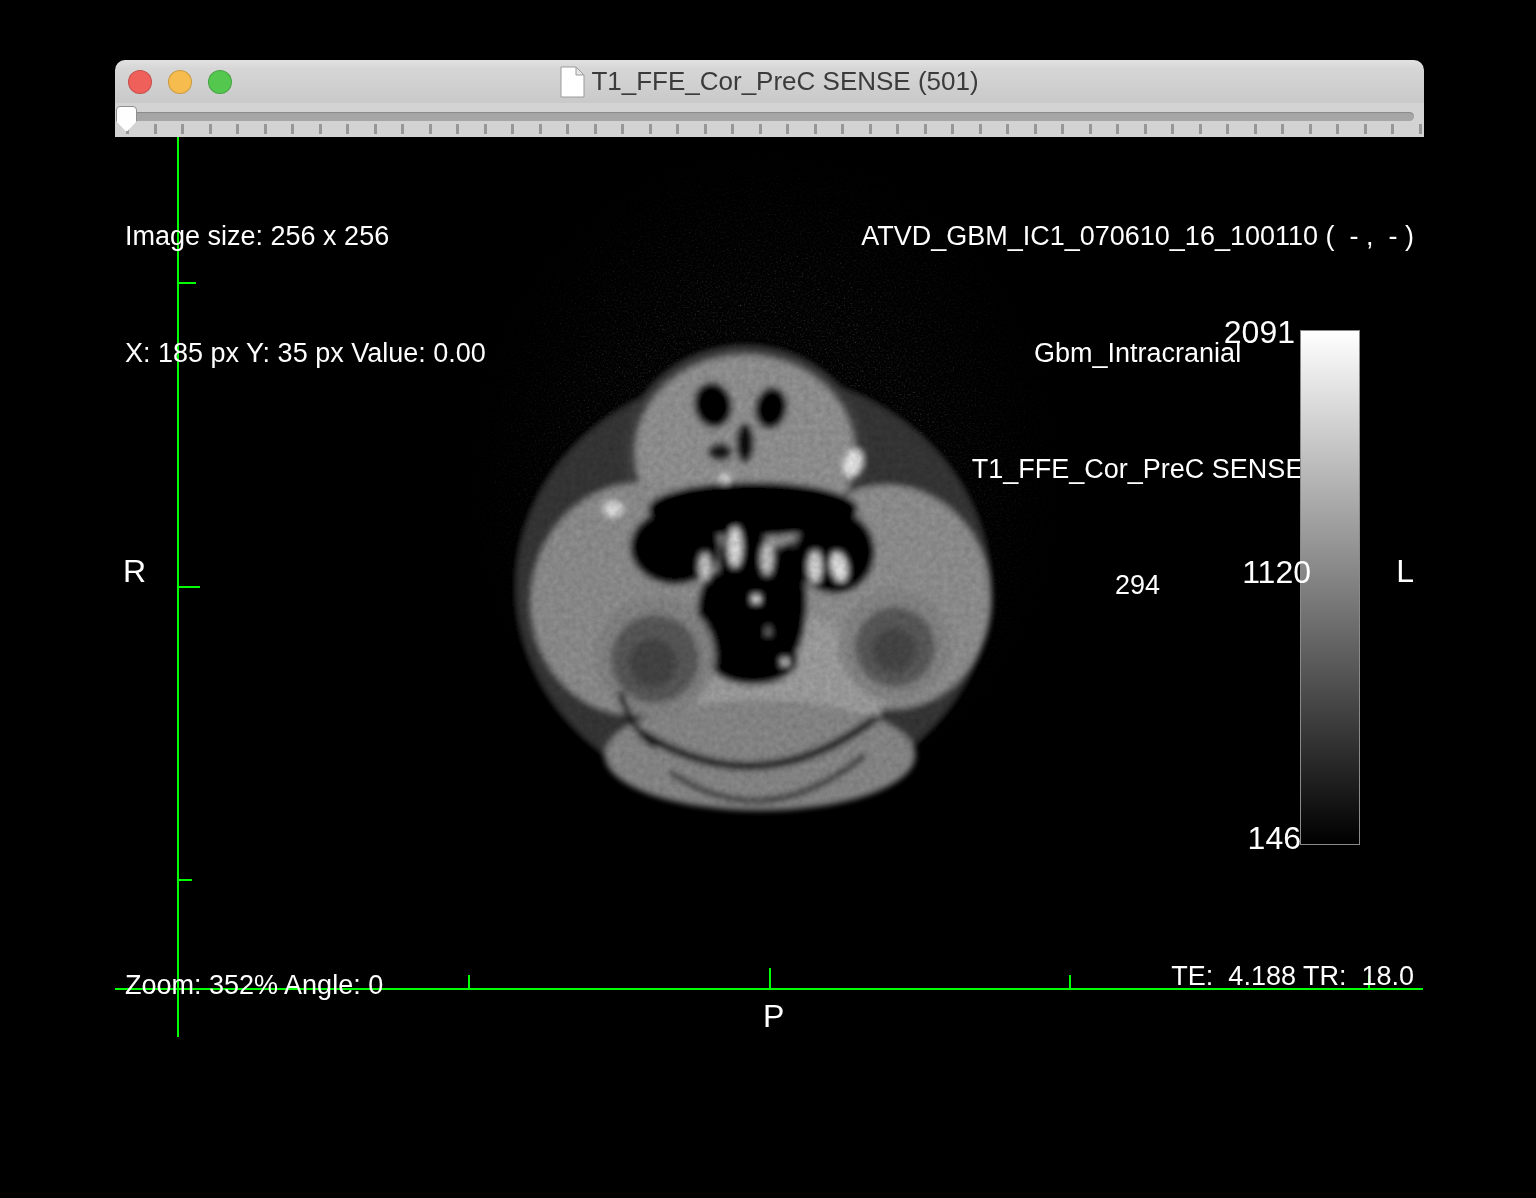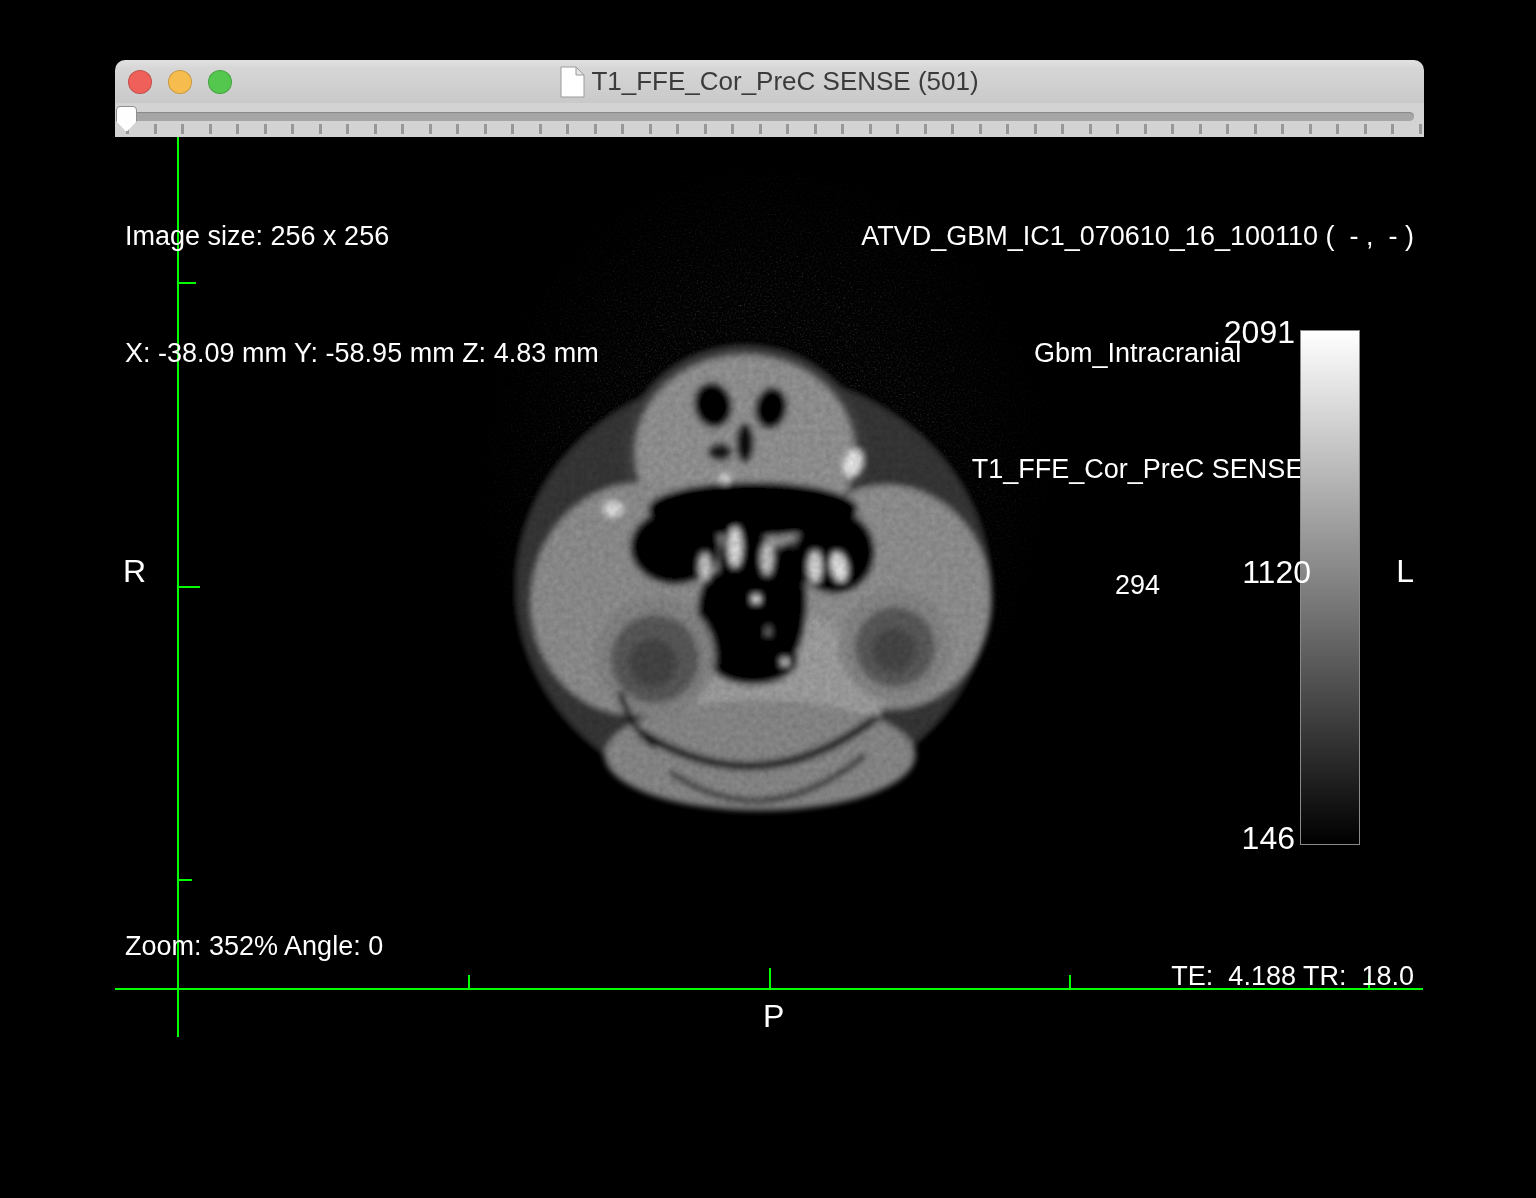--- a/index.html
+++ b/index.html
@@ -212,47 +212,47 @@
     <div class="vtick" style="left:64px;top:449px;width:21px;"></div>
     <div class="vtick" style="left:64px;top:742px;width:13px;"></div>
     <div class="hline"></div>
     <div class="htick" style="left:353px;top:838px;height:13px;"></div>
     <div class="htick" style="left:654px;top:831px;height:20px;"></div>
     <div class="htick" style="left:954px;top:838px;height:13px;"></div>
     <div class="htick" style="left:1253px;top:838px;height:13px;"></div>
 
     <div class="hud" style="left:10px;top:3px;">
       <div>Image size: 256 x 256</div>
-      <div>X: -38.09 mm Y: -58.95 mm Z: 4.83 mm</div>
+      <div>X: 185 px Y: 35 px Value: 0.00</div>
     </div>
 
     <div class="hud right" style="right:10px;top:3px;">
       <div>ATVD_GBM_IC1_070610_16_100110 (  - ,  - )</div>
       <div>Gbm_Intracranial</div>
       <div>T1_FFE_Cor_PreC SENSE</div>
       <div>294</div>
     </div>
 
-    <div class="hud small-lh" style="left:10px;top:716px;">
+    <div class="hud small-lh" style="left:10px;top:755px;">
       <div>Zoom: 352% Angle: 0</div>
       
       
       
     </div>
 
     <div class="hud small-lh right" style="right:10px;top:746px;">
       <div>TE:  4.188 TR:  18.0</div>
       
       
       
     </div>
 
     <div class="biglabel" style="left:8px;top:416px;">R</div>
     <div class="biglabel" style="right:10px;top:416px;">L</div>
     <div class="biglabel" style="left:648px;top:861px;">P</div>
 
     <div class="colorbar"></div>
     <div class="cbar-label" style="right:129px;top:177px;">2091</div>
     <div class="cbar-label" style="right:113px;top:417px;">1120</div>
-    <div class="cbar-label" style="right:129px;top:683px;">146</div>
+    <div class="cbar-label" style="right:123px;top:683px;">146</div>
 
   </div>
 </div>
 
 </body></html>

